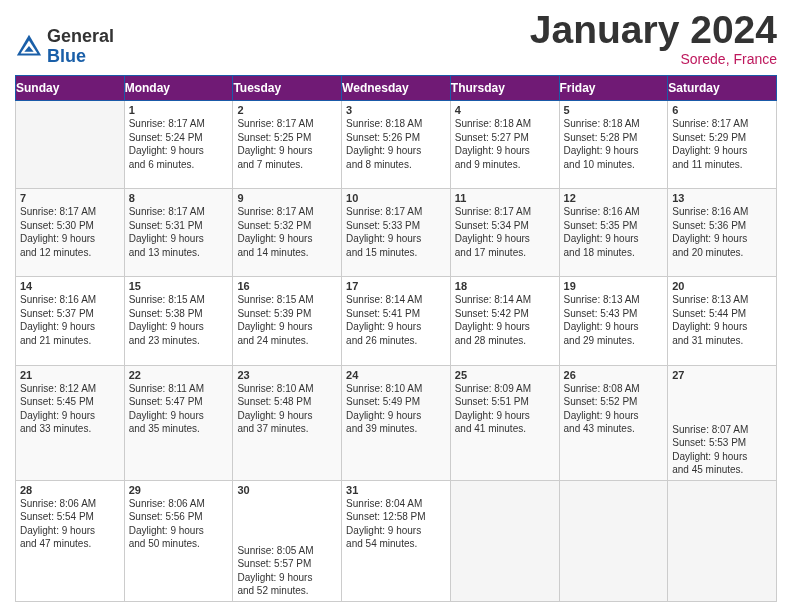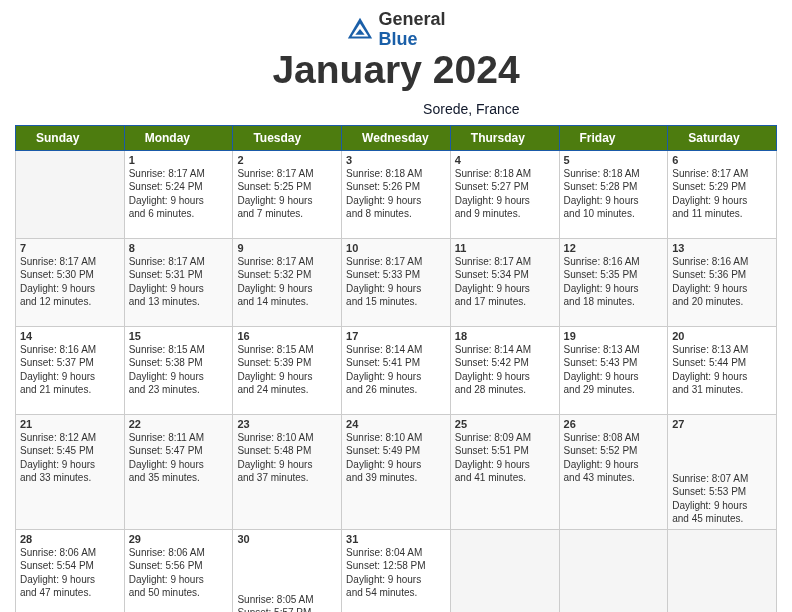--- a/index.html
+++ b/index.html
@@ -13,23 +13,22 @@
     .page {
       width: 792px;
       height: 612px;
       padding: 10px 15px;
       display: flex;
       flex-direction: column;
     }
     .header {
       display: flex;
       justify-content: space-between;
-      align-items: center;
+      align-items: flex-end;
       margin-bottom: 8px;
-      flex-direction: column;
     }
     .logo {
       display: flex;
       align-items: center;
       gap: 4px;
     }
     .logo-text {
       font-size: 18px;
       font-weight: bold;
       line-height: 1.1;
@@ -44,36 +43,36 @@
       text-align: right;
     }
     .month-title {
       font-size: 39px;
       font-weight: bold;
       color: #333;
       line-height: 1;
     }
     .location {
       font-size: 14px;
-      color: #0f172a;
-      margin-top: 12px;
+      color: #be185d;
+      margin-top: 2px;
     }
     .calendar {
       flex: 1;
       border: 1px solid #ccc;
       border-collapse: collapse;
       width: 100%;
       table-layout: fixed;
     }
     .calendar thead tr th {
-      background: #4d7c0f;
+      background: #701a75;
       color: #fff;
       font-size: 12px;
       font-weight: bold;
-      padding: 5px 20px;
+      padding: 5px 0;
       text-align: left;
       border: 1px solid #1a5aa8;
     }
     .calendar tbody tr td {
       vertical-align: top;
       border: 1px solid #ccc;
       padding: 3px 4px;
       font-size: 10px;
       color: #333;
       height: 88px;

